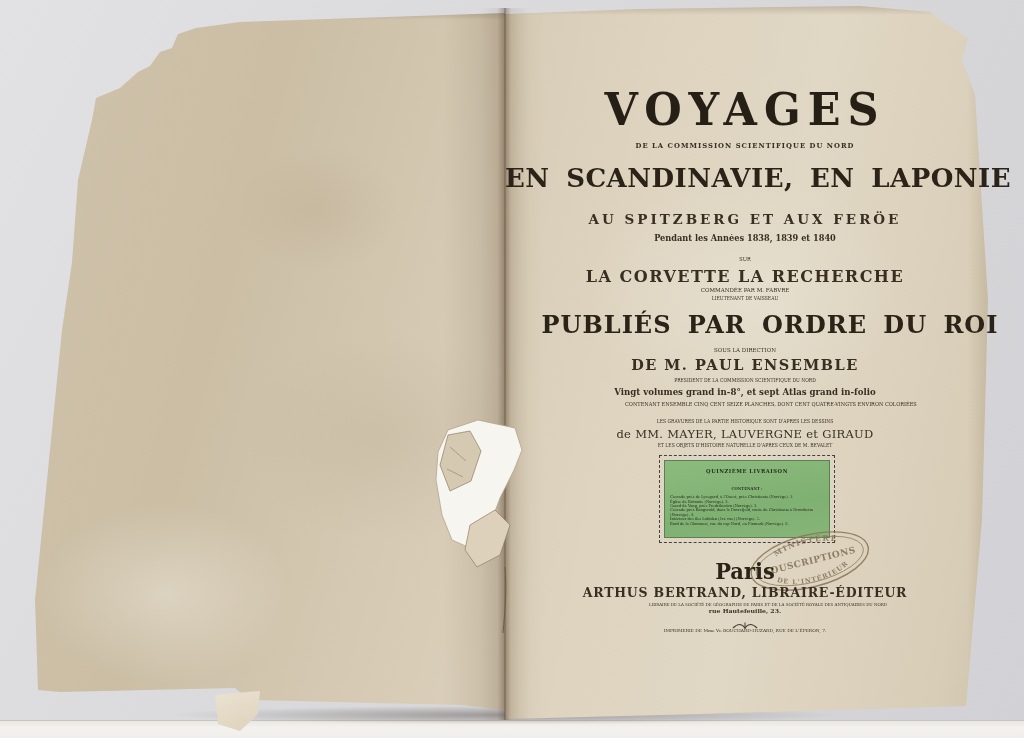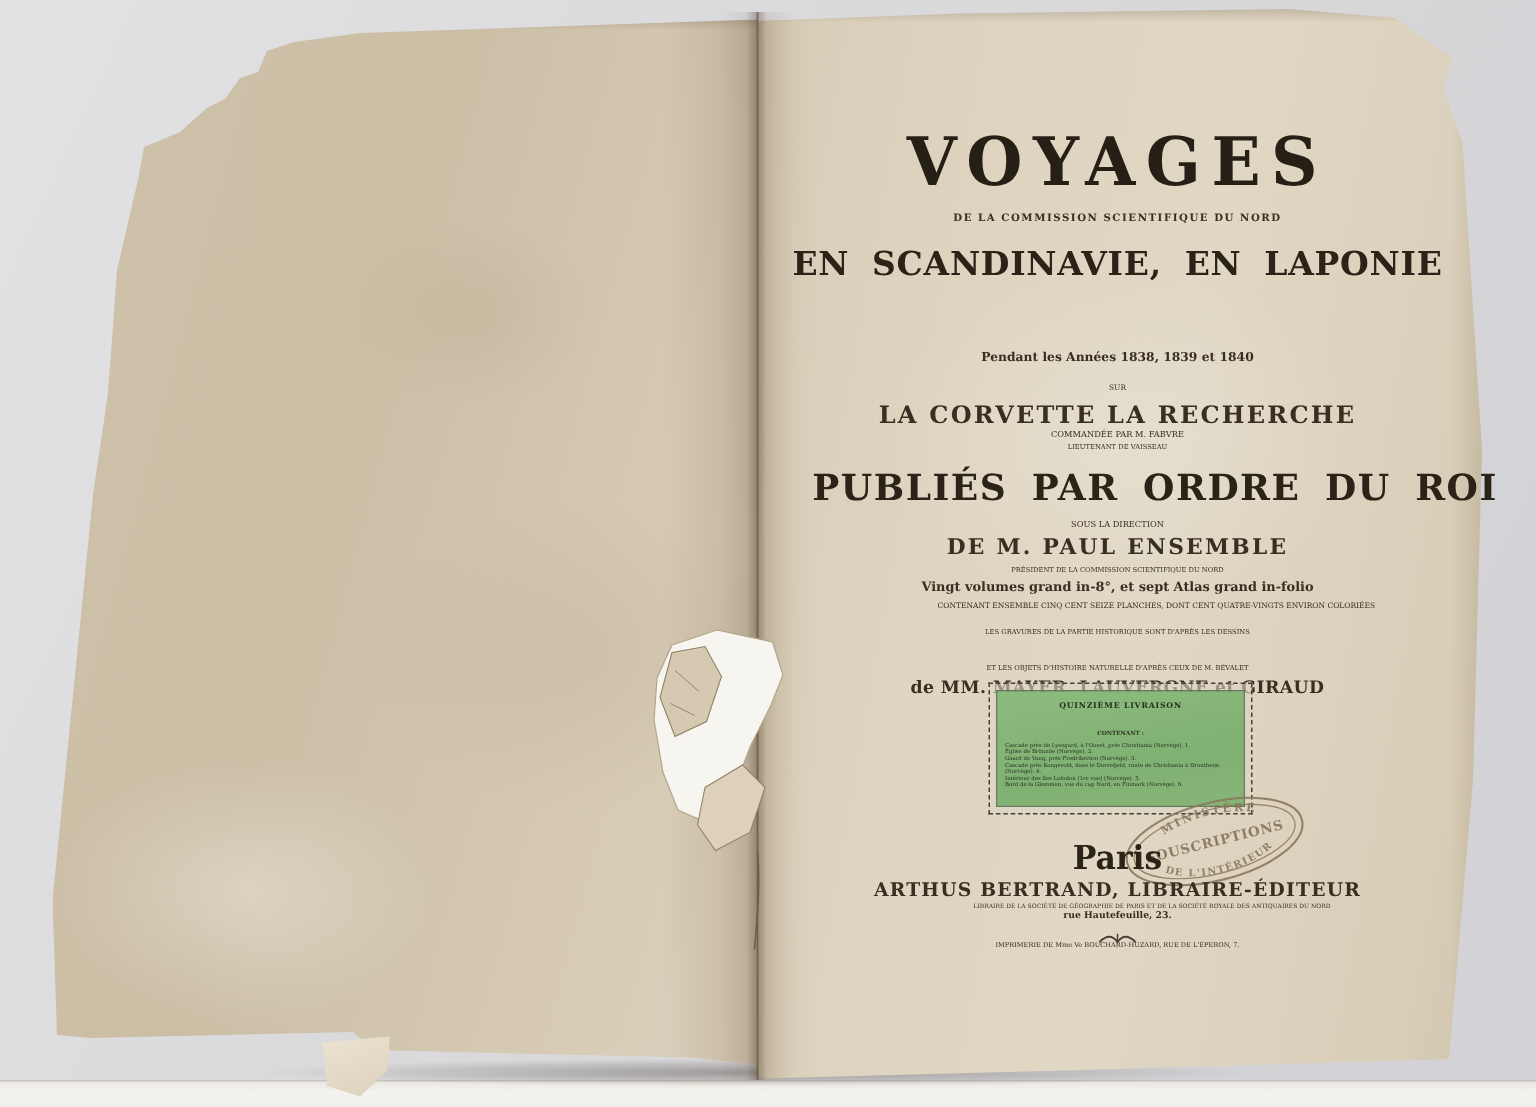--- a/index.html
+++ b/index.html
@@ -40,35 +40,35 @@
   .spine{position:absolute;left:480px;top:8px;width:50px;height:712px;pointer-events:none;
       background:
         linear-gradient(90deg,rgba(110,88,62,0) 0%,rgba(110,88,62,.10) 35%,rgba(80,60,40,.40) 50%,rgba(110,88,62,.12) 62%,rgba(110,88,62,0) 100%),
         linear-gradient(90deg,rgba(60,45,30,0) 48%,rgba(60,45,30,.45) 50%,rgba(60,45,30,0) 52%);}
   .hole-svg{position:absolute;left:425px;top:405px;}
   
   .line{position:absolute;left:505px;width:480px;text-align:center;color:#382e21;white-space:nowrap;}
   .sc{transform-origin:50% 0;}
   .t1{top:84px;font-size:43px;font-weight:bold;letter-spacing:7px;color:#261f16;transform:scaleY(1.04);}
   .t2{top:142px;font-size:10px;font-weight:bold;letter-spacing:1.5px;transform:scale(.68);}
-  .t3{top:163px;font-size:22px;font-weight:bold;letter-spacing:.5px;word-spacing:7px;color:#2b2318;}
+  .t3{top:163px;font-size:26px;font-weight:bold;letter-spacing:.5px;word-spacing:7px;color:#2b2318;}
   .t4{top:211px;font-size:13.5px;font-weight:bold;letter-spacing:3px;}
   .t5{top:234px;font-size:10px;font-weight:bold;transform:scale(.82);}
   .t6{top:256px;font-size:10px;transform:scale(.5);}
   .t7{top:267px;font-size:16px;font-weight:bold;letter-spacing:1.5px;}
   .t8{top:287px;font-size:10px;transform:scale(.55);}
   .t9{top:296px;font-size:10px;transform:scale(.45);}
   .t10{top:310px;font-size:24px;font-weight:bold;letter-spacing:1px;word-spacing:7px;color:#2b2318;padding-left:25px;}
   .t11{top:347px;font-size:10px;transform:scale(.55);}
   .t12{top:356px;font-size:14.5px;font-weight:bold;letter-spacing:1.5px;}
   .t13{top:378px;font-size:10px;transform:scale(.45);}
   .t14{top:387px;font-size:10px;font-weight:bold;transform:scale(.86);}
   .t15{top:401px;font-size:10px;transform:scale(.5);}
   .t16{top:419px;font-size:10px;transform:scale(.45);}
-  .t17{top:427px;font-size:11.5px;font-weight:bold;letter-spacing:.3px;margin-top:24px;}
+  .t17{top:427px;font-size:11.5px;font-weight:normal;letter-spacing:.3px;}
   .t18{top:443px;font-size:10px;transform:scale(.45);}
   .city{top:559px;font-size:21px;font-weight:bold;color:#2b2318;transform:scaleY(1.05);}
   .publisher{top:585px;font-size:12.5px;font-weight:bold;letter-spacing:.8px;}
   .pubsub{top:602px;font-size:10px;transform:scale(.40);}
   .address{top:607px;font-size:10px;font-weight:bold;transform:scale(.62);}
   .ornament{top:615px;}
   .printer{top:628px;font-size:10px;transform:scale(.44);}
   
   .label-box{position:absolute;left:659px;top:455px;width:176px;height:88px;
       border:1.5px dashed #45413a;padding:4px;box-sizing:border-box;background:rgba(222,213,196,.6);}
@@ -101,20 +101,21 @@
       <path d="M23,25 L53,15 L90,23 L97,45 L89,65 L75,93 L63,125 L45,143 L27,135 L17,110 L11,75 L13,47 Z" fill="#f7f5f0" stroke="#b3a58b" stroke-width="0.8"></path>
       <path d="M23,30 L45,26 L56,46 L46,76 L25,86 L15,60 Z" fill="#d6c9b1" stroke="#8f7e62" stroke-width="0.7"></path>
       <path d="M25,42 L41,56 M22,64 L38,72" stroke="#8f7e62" stroke-width="0.6" fill="none"></path>
       <path d="M45,120 L70,105 L85,120 L75,150 L52,162 L40,145 Z" fill="#ddd1bb" stroke="#8f7e62" stroke-width="0.7"></path>
       <path d="M80,162 C82,185 80,205 78,228" stroke="#6e5c45" stroke-width="1" fill="none"></path>
     </svg>
 
     <div class="line t1">VOYAGES</div>
     <div class="line t2 sc">DE LA COMMISSION SCIENTIFIQUE DU NORD</div>
     <div class="line t3">EN SCANDINAVIE, EN LAPONIE</div>
+    <div class="line t4">AU SPITZBERG ET AUX FERÖE</div>
     <div class="line t5 sc">Pendant les Années 1838, 1839 et 1840</div>
     <div class="line t6 sc">SUR</div>
     <div class="line t7">LA CORVETTE LA RECHERCHE</div>
     <div class="line t8 sc">COMMANDÉE PAR M. FABVRE</div>
     <div class="line t9 sc">LIEUTENANT DE VAISSEAU</div>
     <div class="line t10">PUBLIÉS PAR ORDRE DU ROI</div>
     <div class="line t11 sc">SOUS LA DIRECTION</div>
     <div class="line t12">DE M. PAUL ENSEMBLE</div>
     <div class="line t13 sc">PRÉSIDENT DE LA COMMISSION SCIENTIFIQUE DU NORD</div>
     <div class="line t14 sc">Vingt volumes grand in-8°, et sept Atlas grand in-folio</div>

